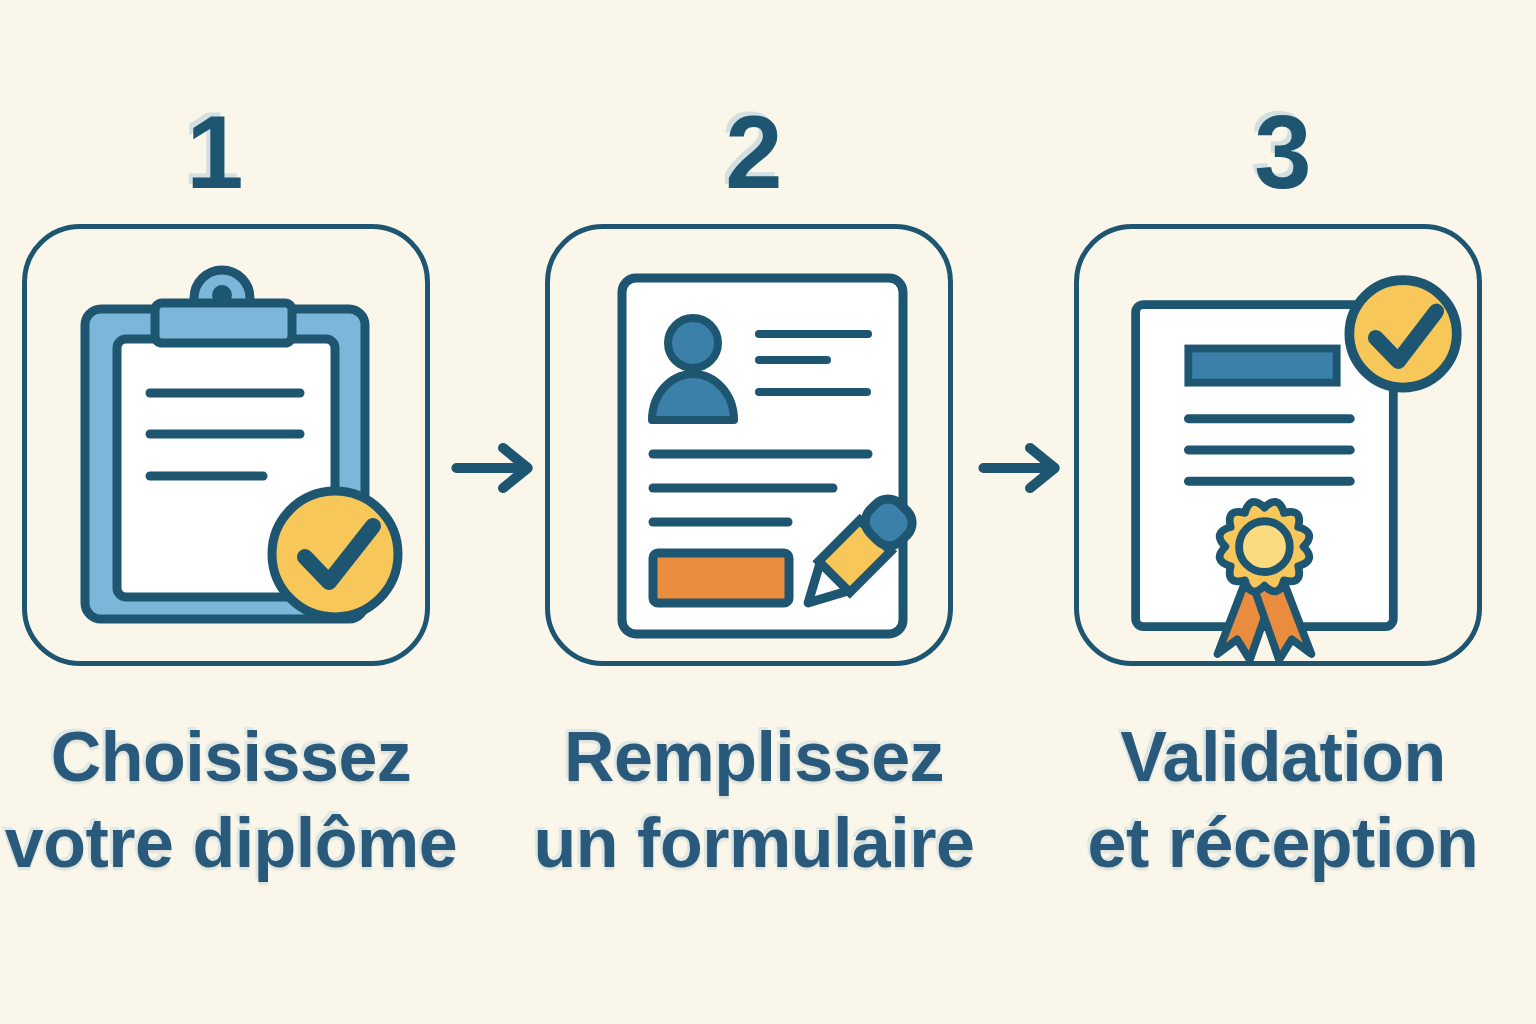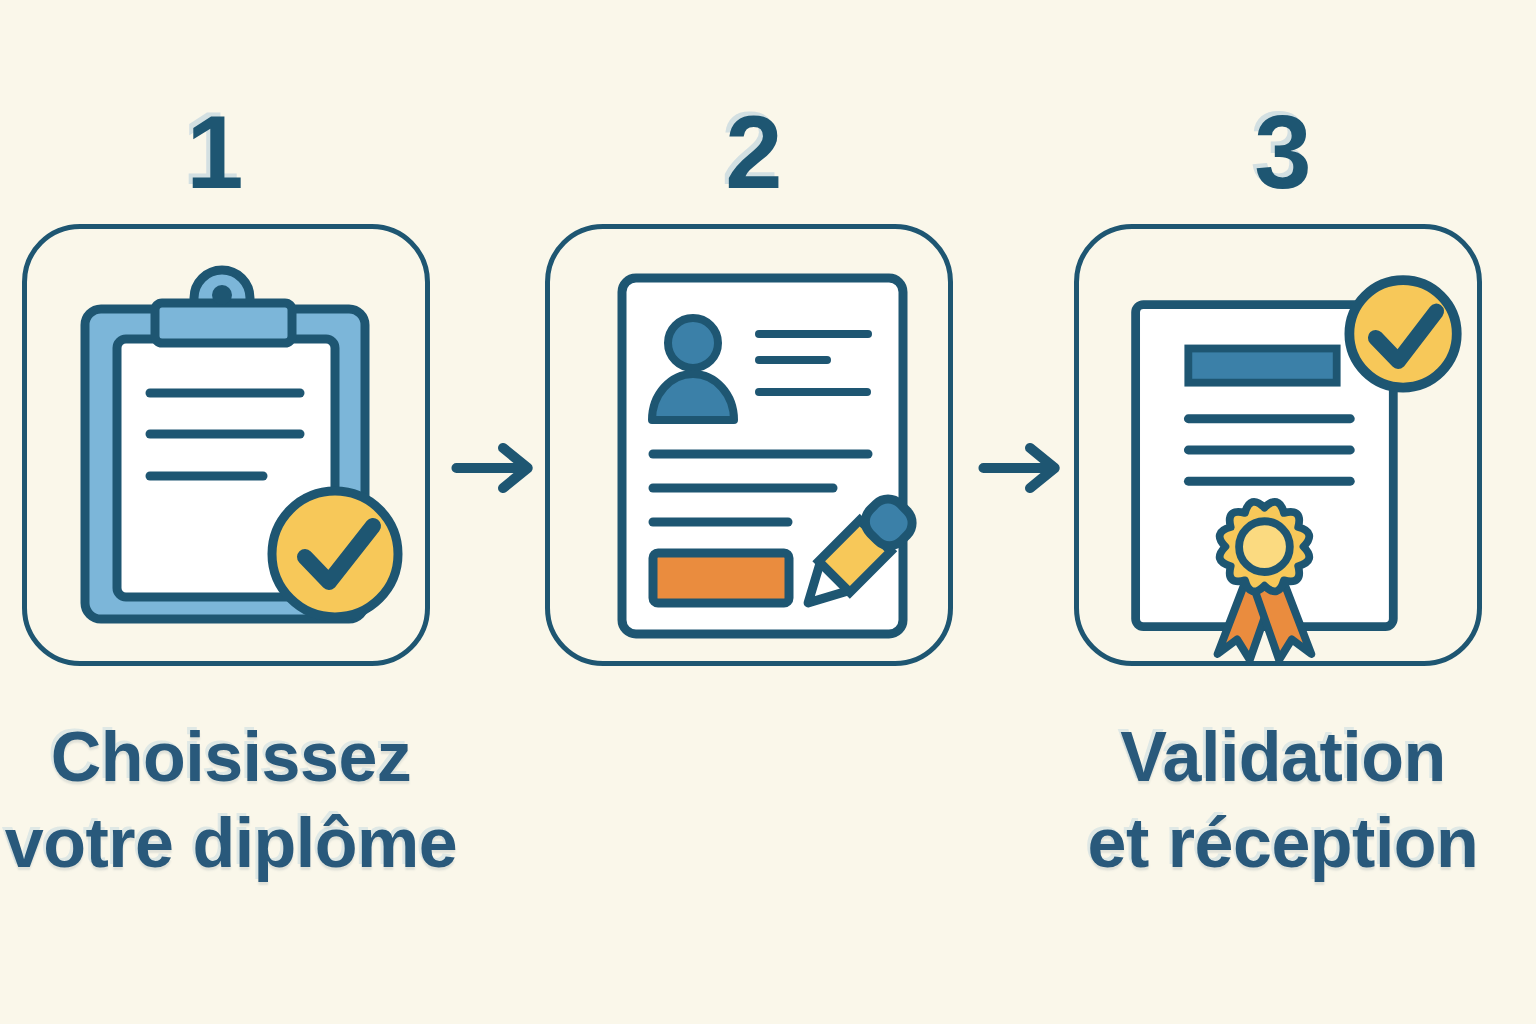--- a/index.html
+++ b/index.html
@@ -160,19 +160,21 @@
         <path d="M304,106 L327,130 L366,79" fill="none" stroke="var(--ink)" stroke-width="16" stroke-linecap="round" stroke-linejoin="round"></path>
       </g>
     </svg>
   </div>
 
   <div class="step-label l1">
     <div>Choisissez</div>
     <div>votre diplôme</div>
   </div>
   <div class="step-label l2">
+    <div>Remplissez</div>
+    <div>un formulaire</div>
   </div>
   <div class="step-label l3">
     <div>Validation</div>
     <div>et réception</div>
   </div>
 
 </div>
 
 </body></html>

